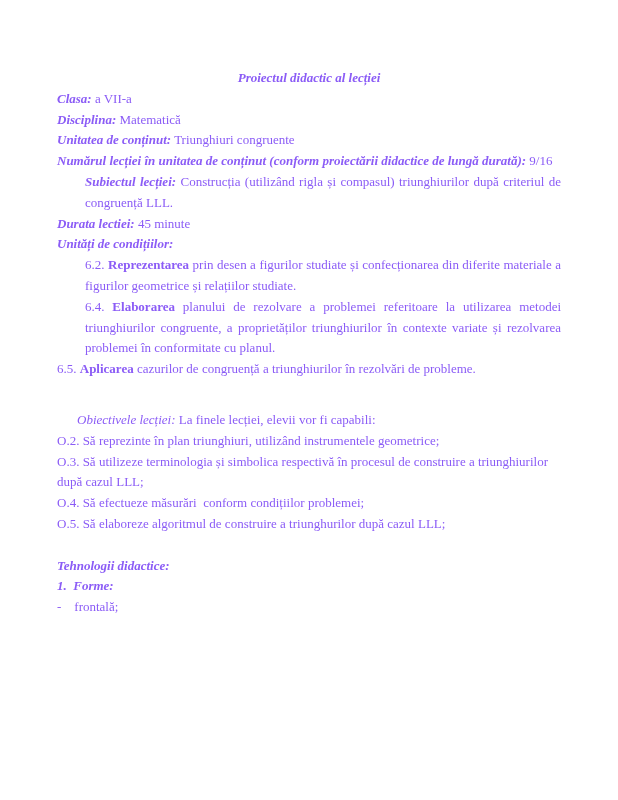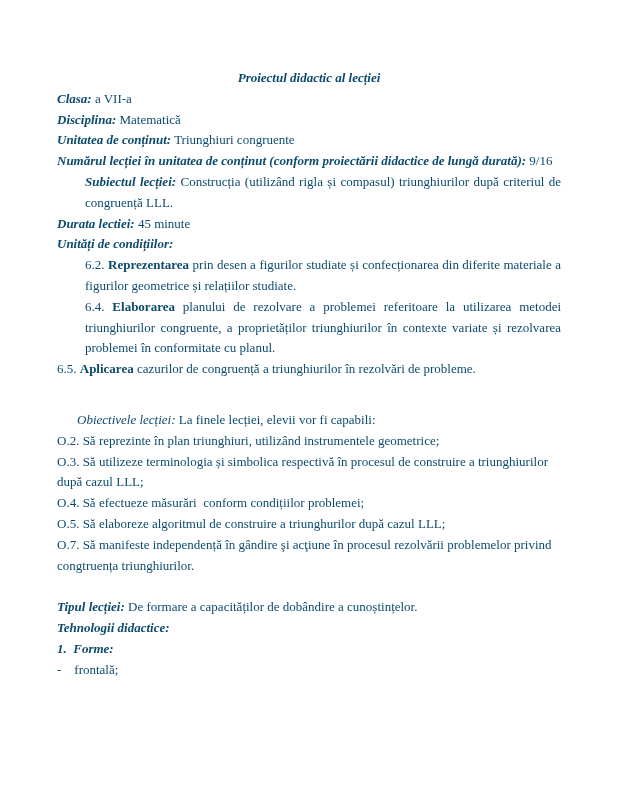--- a/index.html
+++ b/index.html
@@ -11,21 +11,21 @@
     position: relative;
     width: 618px;
     height: 800px;
     margin: 0;
     background: #ffffff;
     box-sizing: border-box;
     padding: 68px 57px 0 57px;
     font-family: "Liberation Serif", "DejaVu Serif", serif;
     font-size: 13px;
     line-height: 20.8px;
-    color: #0c4a6e;
+    color: #8b5cf6;
     overflow: hidden;
   }
   .para {
     margin: 0;
     padding: 0;
   }
   .para.center { text-align: center; }
   .para.justify { text-align: justify; margin-left: 28px; }
   .b { font-weight: 700; }
   .i { font-style: italic; }
@@ -44,19 +44,17 @@
     <p class="para"><span class="b i">Durata lectiei:</span><span> 45 minute</span></p>
     <p class="para"><span class="b i">Unități de condițiilor:</span></p>
     <p class="para justify"><span>6.2. </span><span class="b">Reprezentarea</span><span> prin desen a figurilor studiate și confecționarea din diferite materiale a figurilor geometrice și relațiilor studiate.</span></p>
     <p class="para justify"><span>6.4. </span><span class="b">Elaborarea</span><span> planului de rezolvare a problemei referitoare la utilizarea metodei triunghiurilor congruente, a proprietăților triunghiurilor în contexte variate și rezolvarea problemei în conformitate cu planul.</span></p>
     <p class="para"><span>6.5. </span><span class="b">Aplicarea</span><span> cazurilor de congruență a triunghiurilor în rezolvări de probleme.</span></p>
     <p class="para" style="padding-left: 20px; margin-top: 30px;"><span class="i">Obiectivele lecției:</span><span> La finele lecției, elevii vor fi capabili:</span></p>
     <p class="para"><span>O.2. Să reprezinte în plan triunghiuri, utilizând instrumentele geometrice;</span></p>
     <p class="para"><span>O.3. Să utilizeze terminologia și simbolica respectivă în procesul de construire a triunghiurilor după cazul LLL;</span></p>
     <p class="para"><span>O.4. Să efectueze măsurări&nbsp; conform condițiilor problemei;</span></p>
     <p class="para"><span>O.5. Să elaboreze algoritmul de construire a triunghurilor după cazul LLL;</span></p>
-    <p class="para"><span>O.7. Să manifeste independență în gândire şi acţiune în procesul rezolvării problemelor privind congtruența triunghiurilor.</span></p>
     <p class="para blank">&nbsp;</p>
-    <p class="para"><span class="b i">Tipul lecției:</span><span> De formare a capacităților de dobândire a cunoștințelor.</span></p>
     <p class="para"><span class="b i">Tehnologii didactice:</span></p>
     <p class="para"><span class="b i">1.&nbsp; Forme:</span></p>
     <p class="para"><span>-&nbsp;&nbsp;&nbsp; frontală;</span></p>
   </div>
 
 </body></html>

